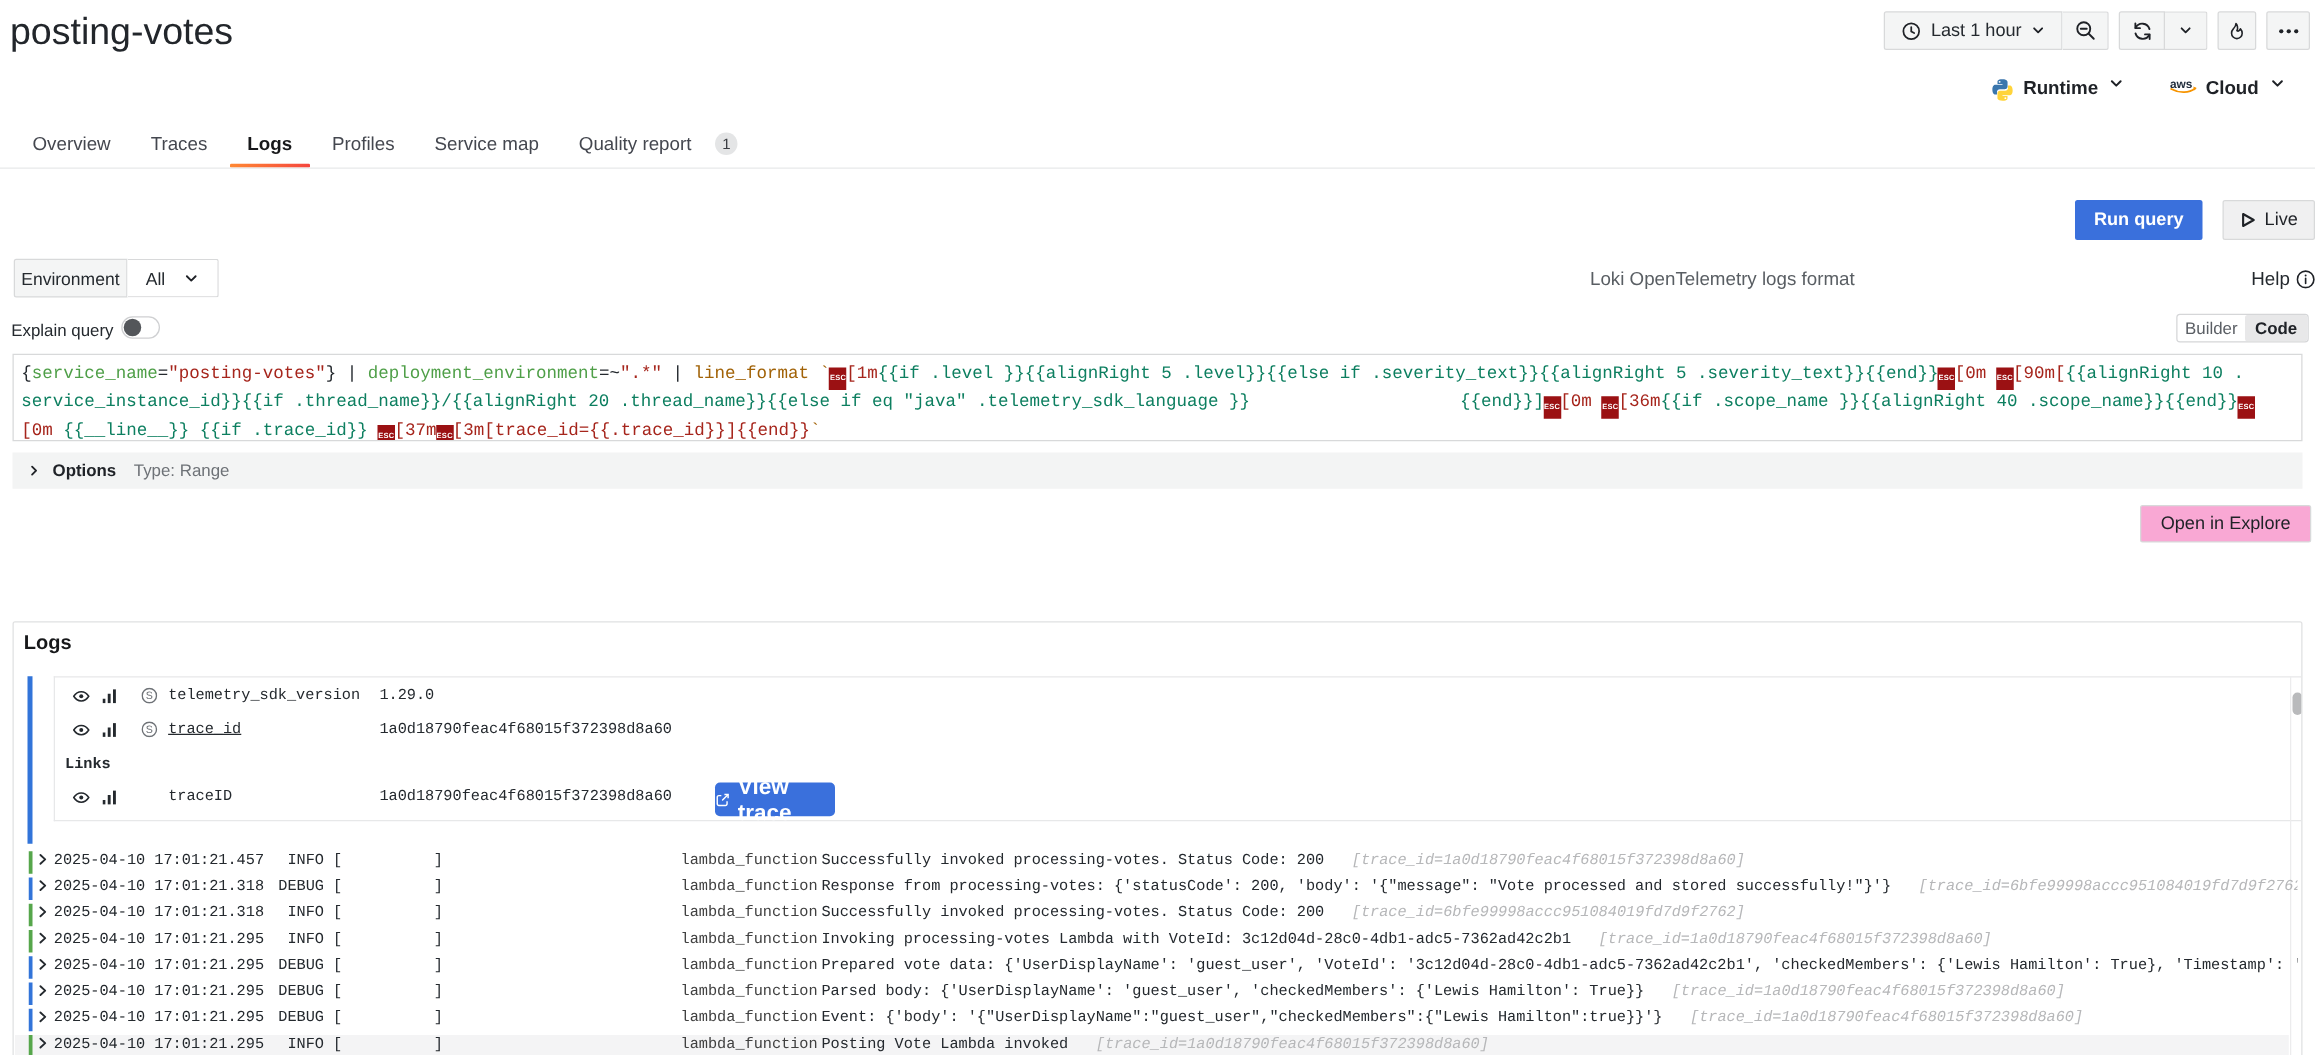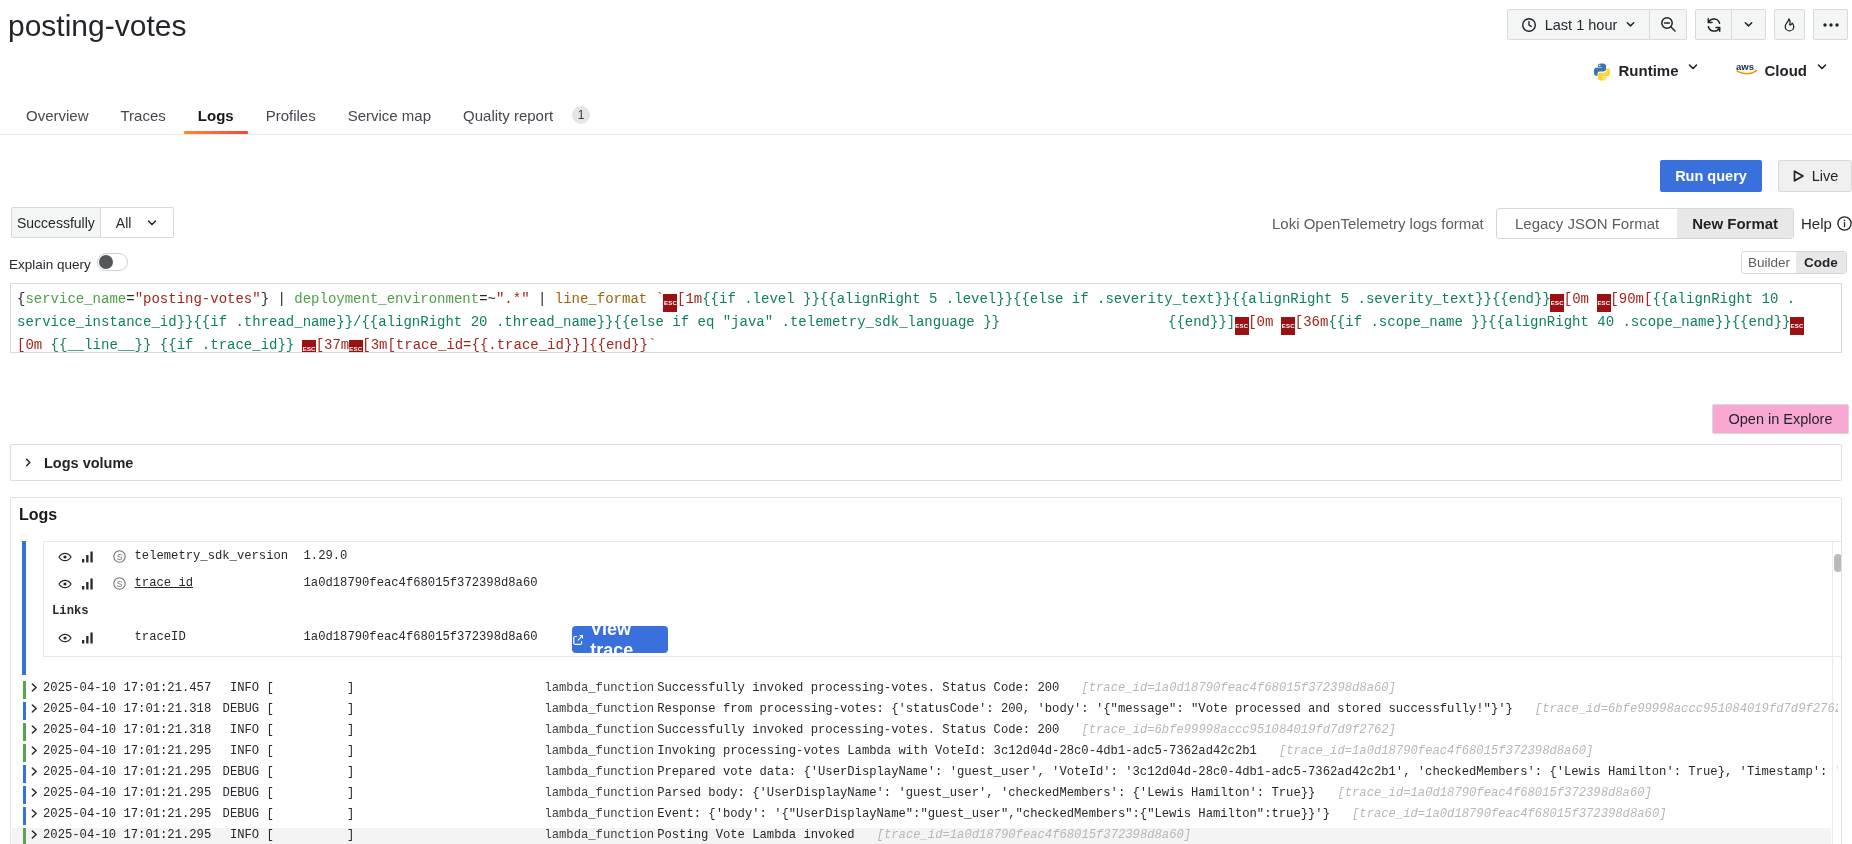--- a/index.html
+++ b/index.html
@@ -137,33 +137,29 @@
 
   <div class="abs btn-primary" style="left:1660px; top:160px; width:102px; height:32px;">Run query</div>
   <div class="abs btn-sec" style="left:1778px; top:160px; width:74px; height:32px;">
     <svg width="13" height="14" viewBox="0 0 13 14" fill="none" stroke="#1f2227" stroke-width="1.7" stroke-linejoin="round">
         <path d="M2.5 2.2v9.6L11 7z"></path>
       </svg>
     Live
   </div>
 
   <div class="abs" style="left:11px; top:207px; height:31px; display:flex;">
-    <div style="display:flex; align-items:center; padding:0 5px; background:#f4f5f5; border:1px solid #d8d9da; border-radius:2px 0 0 2px; font-size:14px; font-weight:500;">Successfully</div>
+    <div style="display:flex; align-items:center; padding:0 5px; background:#f4f5f5; border:1px solid #d8d9da; border-radius:2px 0 0 2px; font-size:14px; font-weight:500;">Environment</div>
     <div style="display:flex; align-items:center; gap:15px; padding:0 15px; background:#fff; border:1px solid #d8d9da; border-left:none; border-radius:0 2px 2px 0; font-size:14px;">All
       <svg width="12" height="12" viewBox="0 0 12 12" fill="none" stroke="#1f2227" stroke-width="1.5">
           <path d="M2.5 4l3.5 3.5L9.5 4" stroke-linecap="round" stroke-linejoin="round"></path>
         </svg>
     </div>
   </div>
 
   <div class="abs" style="left:1272px; top:215px; font-size:15px; color:#595e63;">Loki OpenTelemetry logs format</div>
-  <div class="abs radiobar" style="left:1496px; top:208px; height:31px;">
-    <div class="opt" style="padding:0 18px; font-size:15px;">Legacy JSON Format</div>
-    <div class="opt on" style="padding:0 15px; font-size:15px;">New Format</div>
-  </div>
   <div class="abs" style="left:1801px; top:215px; font-size:15px; display:flex; align-items:center; gap:5px;">Help
     <svg width="15" height="15" viewBox="0 0 15 15" fill="none" stroke="#1f2227" stroke-width="1.3">
         <circle cx="7.5" cy="7.5" r="6.6"></circle>
         <path d="M7.5 6.7v4" stroke-linecap="round"></path>
         <circle cx="7.5" cy="4.4" r="0.8" fill="#1f2227" stroke="none"></circle>
       </svg>
   </div>
 
   <div class="abs" style="left:9px; top:257px; font-size:13.5px;">Explain query</div>
   <div class="abs" style="left:97px; top:253px; width:31px; height:18px; border:1px solid #cfd0d2; border-radius:9px; background:#fff;">
@@ -174,29 +170,30 @@
     <div class="opt" style="padding:0 6px; font-size:13.5px;">Builder</div>
     <div class="opt on" style="padding:0 8px; font-size:13.5px;">Code</div>
   </div>
 
   <div id="editor" class="abs">
     <div class="code" id="codeline"><span class="tk-d">{</span><span class="tk-g">service_name</span><span class="tk-d">=</span><span class="tk-r">"posting-votes"</span><span class="tk-d">} | </span><span class="tk-g">deployment_environment</span><span class="tk-d">=~</span><span class="tk-r">".*"</span><span class="tk-d"> | </span><span class="tk-b">line_format `</span><span class="esc">ESC</span><span class="tk-r">[1m</span><span class="tk-t">{{if .level }}{{alignRight 5 .level}}{{else if .severity_text}}{{alignRight 5 .severity_text}}{{end}}</span><span class="esc">ESC</span><span class="tk-r">[0m </span><span class="esc">ESC</span><span class="tk-r">[90m[</span><span class="tk-t">{{alignRight 10 .
 service_instance_id}}{{if .thread_name}}/{{alignRight 20 .thread_name}}{{else if eq "java" .telemetry_sdk_language }}                    {{end}}]</span><span class="esc">ESC</span><span class="tk-r">[0m </span><span class="esc">ESC</span><span class="tk-r">[36m</span><span class="tk-t">{{if .scope_name }}{{alignRight 40 .scope_name}}{{end}}</span><span class="esc">ESC</span><span class="tk-r">
 [0m </span><span class="tk-t">{{__line__}} {{if .trace_id}} </span><span class="esc">ESC</span><span class="tk-r">[37m</span><span class="esc">ESC</span><span class="tk-r">[3m[trace_id={{.trace_id}}]{{end}}</span><span class="tk-b">`</span></div>
   </div>
 
-
-  <div class="abs btn-sec" style="left:1712px; top:404px; width:137px; height:30px; background:#f9a8d4; font-weight:500;">Open in Explore</div>
-
-  <div id="logsvol" class="abs">
+  <div id="optbar" class="abs">
     <svg style="margin-left:12px;" width="11" height="11" viewBox="0 0 12 12" fill="none" stroke="#1f2227" stroke-width="1.6">
         <path d="M4 2.5l3.5 3.5L4 9.5" stroke-linecap="round" stroke-linejoin="round"></path>
       </svg>
-    <span style="margin-left:10px; font-weight:700; font-size:14.5px; color:#1f2227;">Logs volume</span>
-  </div>
+    <span style="margin-left:9px; font-weight:700; color:#1f2227;">Options</span>
+    <span style="margin-left:14px; color:#6e7277;">Type: Range</span>
+  </div>
+
+  <div class="abs btn-sec" style="left:1712px; top:404px; width:137px; height:30px; background:#f9a8d4; font-weight:500;">Open in Explore</div>
+
 
   <div id="logspanel" class="abs">
     <div class="abs" style="left:8px; top:8px; font-size:16px; font-weight:700; color:#17181a;">Logs</div>
 
     <div class="abs" style="left:11px; top:43px; width:4px; height:134px; background:#3274d9;"></div>
 
     <div class="abs" style="left:32px; top:43px; width:1798px; height:1px; background:#e7e8e9;"></div>
     <div class="abs" style="left:32px; top:43px; width:1px; height:116px; background:#e7e8e9;"></div>
     <div class="abs" style="left:32px; top:158px; width:1798px; height:1px; background:#e7e8e9;"></div>
 

